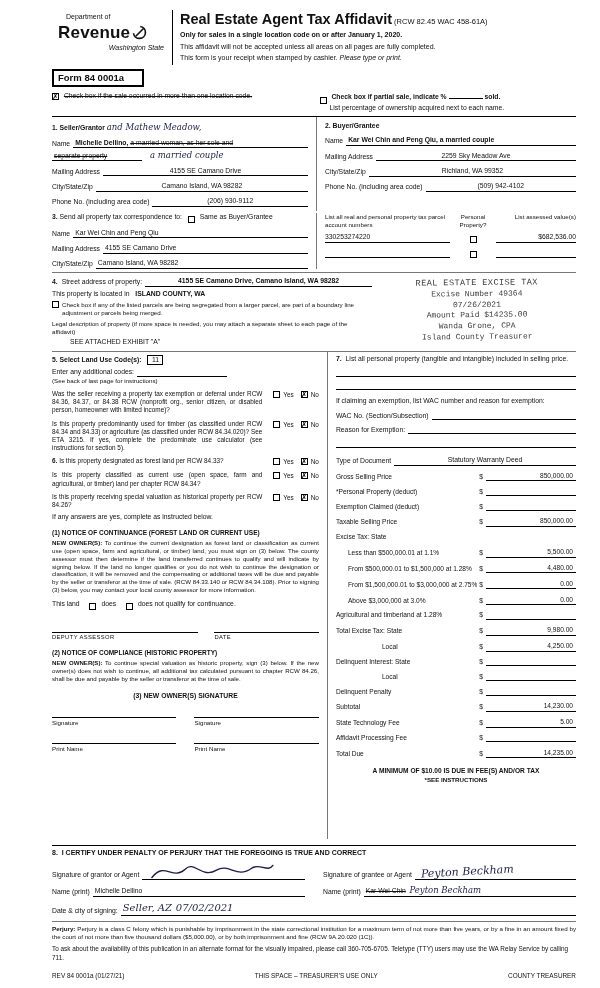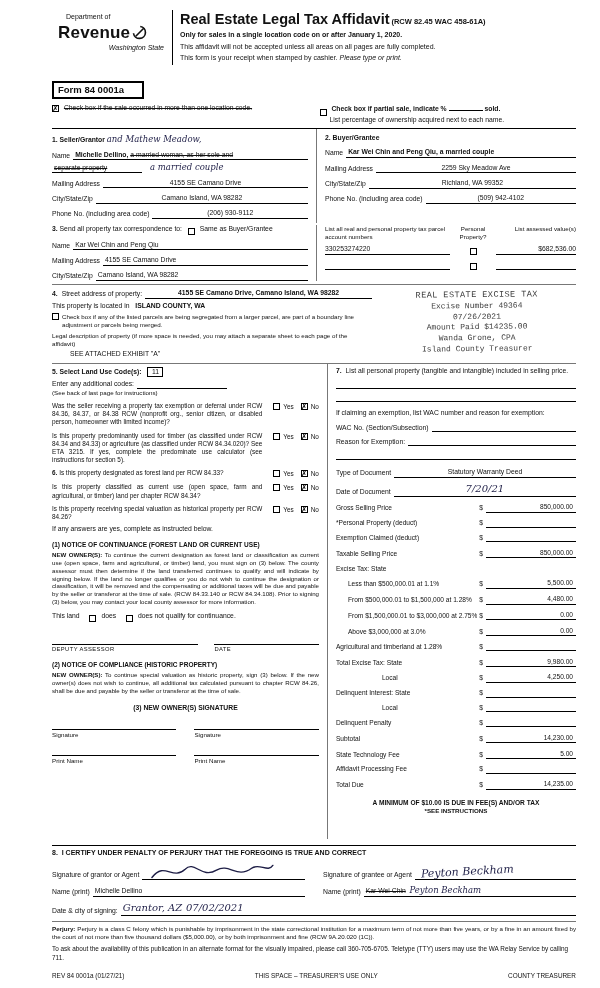--- a/index.html
+++ b/index.html
@@ -11,25 +11,25 @@
   .hdr{display:flex}
   .logo{width:116px;padding-top:3px}
   .logo .dept{font-size:7px;padding-left:14px}
   .revrow{display:flex;align-items:center;gap:2px;padding-left:6px}
   .rev{font-size:17px;font-weight:bold;letter-spacing:.2px}
   .swoosh{width:15px;height:15px}
   .logo .state{font-size:7px;font-style:italic;text-align:right;padding-right:4px}
   .vr{border-left:1.5px solid #000;margin:0 7px 0 4px}
   .tblock{flex:1;padding-bottom:2px}
   .title{font-size:14.5px;font-weight:bold}
-  .tref{font-size:7.5px;font-weight:bold}
+  .tref{font-size:7.5px;font-weight:normal}
   .note{font-size:7px;margin-top:2.5px}
   .nb{font-weight:bold}
   .it{font-style:italic}
-  .formrow{margin-top:16px}
+  .formrow{margin-top:4px}
   .formbox{display:inline-block;border:2px solid #000;font-weight:bold;font-size:9.5px;padding:1px 18px 1px 4px}
   .cbrow{display:flex;margin-top:5px;font-size:6.8px}
   .cbl{flex:1.02;padding-right:6px}
   .cbr{flex:1}
   .cb{display:inline-flex;width:7px;height:7px;border:1px solid #000;vertical-align:-1px;margin-right:3px;
       align-items:center;justify-content:center;flex:none;font-size:7.5px;line-height:7px;overflow:hidden}
   .strike{text-decoration:line-through}
   .blank{display:inline-block;border-bottom:1px solid #000;height:7px;vertical-align:baseline}
   .w34{width:34px}
   .rule{border-top:1.5px solid #000;margin-top:4px}
@@ -113,21 +113,21 @@
         <svg class="swoosh" viewBox="0 0 20 20">
           <path d="M11 2 A8 8 0 1 1 2 11" fill="none" stroke="#111" stroke-width="2.2"></path>
           <path d="M5 15 L16 4" stroke="#111" stroke-width="2.2"></path>
         </svg>
       </div>
       <div class="state">Washington State</div>
     </div>
     <div class="vr"></div>
     <div class="tblock">
       <div>
-        <span class="title">Real Estate Legal Tax Affidavit</span>
+        <span class="title">Real Estate Agent Tax Affidavit</span>
         <span class="tref">(RCW 82.45 WAC 458-61A)</span>
       </div>
       <div class="note nb">Only for sales in a single location code on or after January 1, 2020.</div>
       <div class="note">This affidavit will not be accepted unless all areas on all pages are fully completed.</div>
       <div class="note"><span>This form is your receipt when stamped by cashier. </span><span class="it">Please type or print.</span></div>
     </div>
   </div>
 
   <div class="formrow">
     <span class="formbox">Form 84 0001a</span>
@@ -420,24 +420,20 @@
         <span class="fl">Reason for Exemption:</span>
         <span class="fu"></span>
       </div>
       <div class="fr">
           <span class="fu"></span>
         </div>
       <div class="fr" style="margin-top:8px">
         <span class="fl">Type of Document</span>
         <span class="fu ctr">Statutory Warranty Deed</span>
       </div>
-      <div class="fr">
-        <span class="fl">Date of Document</span>
-        <span class="fu ctr"><span class="hw hwbig">7/20/21</span></span>
-      </div>
 
       <div class="trow">
           <span class="tlab">Gross Selling Price</span>
           <span class="tds">$</span>
           <span class="tval">850,000.00</span>
         </div>
       <div class="trow">
           <span class="tlab">*Personal Property (deduct)</span>
           <span class="tds">$</span>
           <span class="tval"></span>
@@ -556,21 +552,21 @@
         <span class="fu">Michelle Dellino</span>
       </div>
       <div class="hf">
         <span class="fl">Name (print)</span>
         <span class="fu"><span class="strike">Kar Wei Chin</span>&nbsp;&nbsp;<span class="hw">Peyton Beckham</span></span>
       </div>
     </div>
     <div class="halves" style="margin-top:5px">
       <div class="hf">
         <span class="fl">Date &amp; city of signing:</span>
-        <span class="fu"><span class="hw hwbig">Grantor, AZ</span>&nbsp;&nbsp;<span class="hw hwbig">07/02/2021</span></span>
+        <span class="fu"><span class="hw hwbig">Seller, AZ</span>&nbsp;&nbsp;<span class="hw hwbig">07/02/2021</span></span>
       </div>
     </div>
   </div>
 
   <div class="perj">
     <b>Perjury:</b> <span>Perjury is a class C felony which is punishable by imprisonment in the state correctional institution for a maximum term of not more than five years, or by a fine in an amount fixed by the court of not more than five thousand dollars ($5,000.00), or by both imprisonment and fine (RCW 9A.20.020 (1C)).</span>
   </div>
   <div class="alt">To ask about the availability of this publication in an alternate format for the visually impaired, please call 360-705-6705. Teletype (TTY) users may use the WA Relay Service by calling 711.</div>
   <div class="footrow">
     <span>REV 84 0001a (01/27/21)</span>

